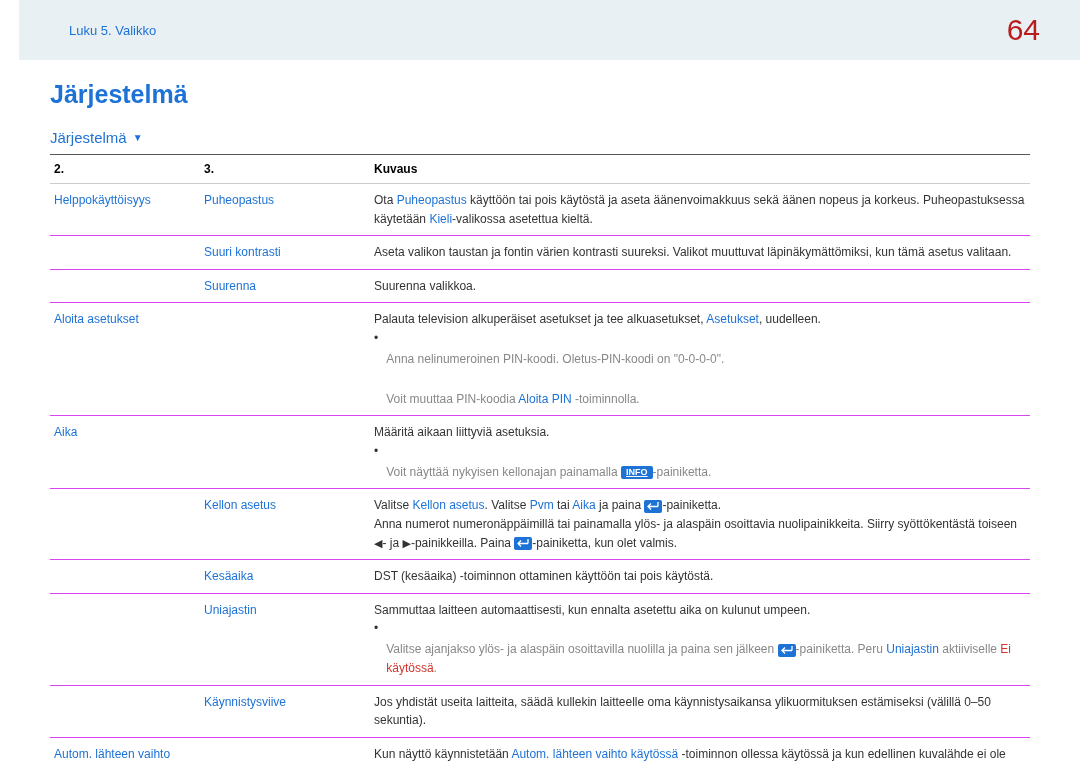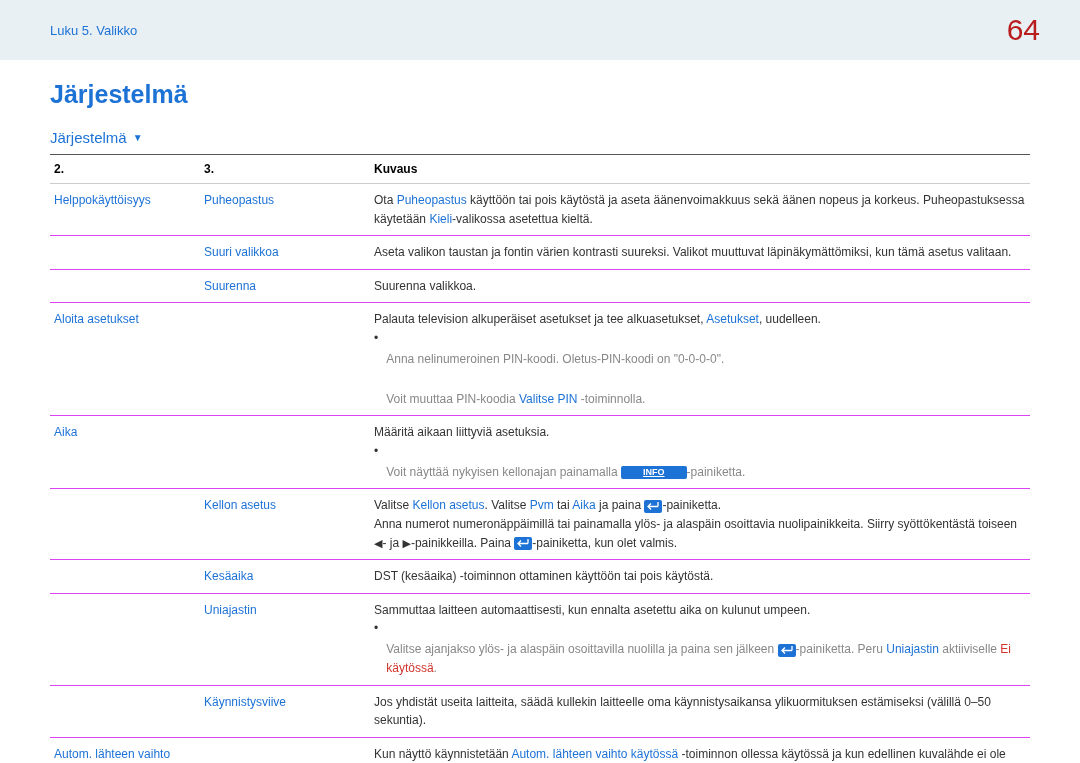--- a/index.html
+++ b/index.html
@@ -11,20 +11,21 @@
     position: relative;
     color: #333;
   }
   .header-bar {
     background: #e9f0f4;
     height: 60px;
     display: flex;
     align-items: center;
     justify-content: space-between;
     padding: 0 40px 0 50px;
+    margin-left: 19px;
   }
   .breadcrumb {
     color: #1d72d6;
     font-size: 13px;
   }
   .page-num {
     color: #b91c1c;
     font-size: 30px;
     font-weight: 300;
   }
@@ -75,21 +76,21 @@
   .red { color: #d0342c; }
   .murky { color: #888; margin-top: 21px; }
   .bullet-row { display:flex; gap:8px; }
   .bullet-dot { color:#333; }
   .info-badge {
     display:inline-block;
     background:#1d72d6;
     color:#fff;
     font-size:9px;
     font-weight:700;
-    padding:1px 22px;
+    padding:1px 5px;
     border-radius:2px;
     vertical-align: middle;
     line-height: 1.2;
     text-decoration: underline;
   }
   .enter-icon {
     display:inline-flex;
     align-items:center;
     justify-content:center;
     width:18px;
@@ -134,42 +135,42 @@
 
       <tr>
         <td><span class="link">Helppokäyttöisyys</span></td>
         <td><span class="link">Puheopastus</span></td>
         <td>
           <span>Ota </span><span class="link">Puheopastus</span><span> käyttöön tai pois käytöstä ja aseta äänenvoimakkuus sekä äänen nopeus ja korkeus. Puheopastuksessa käytetään </span><span class="link">Kieli</span><span>-valikossa asetettua kieltä.</span>
         </td>
       </tr>
       <tr>
         <td></td>
-        <td><span class="link">Suuri valikkoa</span></td>
+        <td><span class="link">Suuri kontrasti</span></td>
         <td>Aseta valikon taustan ja fontin värien kontrasti suureksi. Valikot muuttuvat läpinäkymättömiksi, kun tämä asetus valitaan.</td>
       </tr>
       <tr>
         <td></td>
         <td><span class="link">Suurenna</span></td>
         <td>Suurenna valikkoa.</td>
       </tr>
 
       <tr>
         <td><span class="link">Aloita asetukset</span></td>
         <td></td>
         <td>
           <div>
             <span>Palauta television alkuperäiset asetukset ja tee alkuasetukset, </span><span class="link">Asetukset</span><span>, uudelleen.</span>
           </div>
           <div class="bullet-row">
             <span class="bullet-dot">•</span>
             <div>
               <div class="murky">Anna nelinumeroinen PIN-koodi. Oletus-PIN-koodi on "0-0-0-0".</div>
               <div class="murky">
-                <span>Voit muuttaa PIN-koodia </span><span class="link">Valitse PIN</span><span> -toiminnolla.</span>
+                <span>Voit muuttaa PIN-koodia </span><span class="link">Aloita PIN</span><span> -toiminnolla.</span>
               </div>
             </div>
           </div>
         </td>
       </tr>
 
       <tr>
         <td><span class="link">Aika</span></td>
         <td></td>
         <td>

